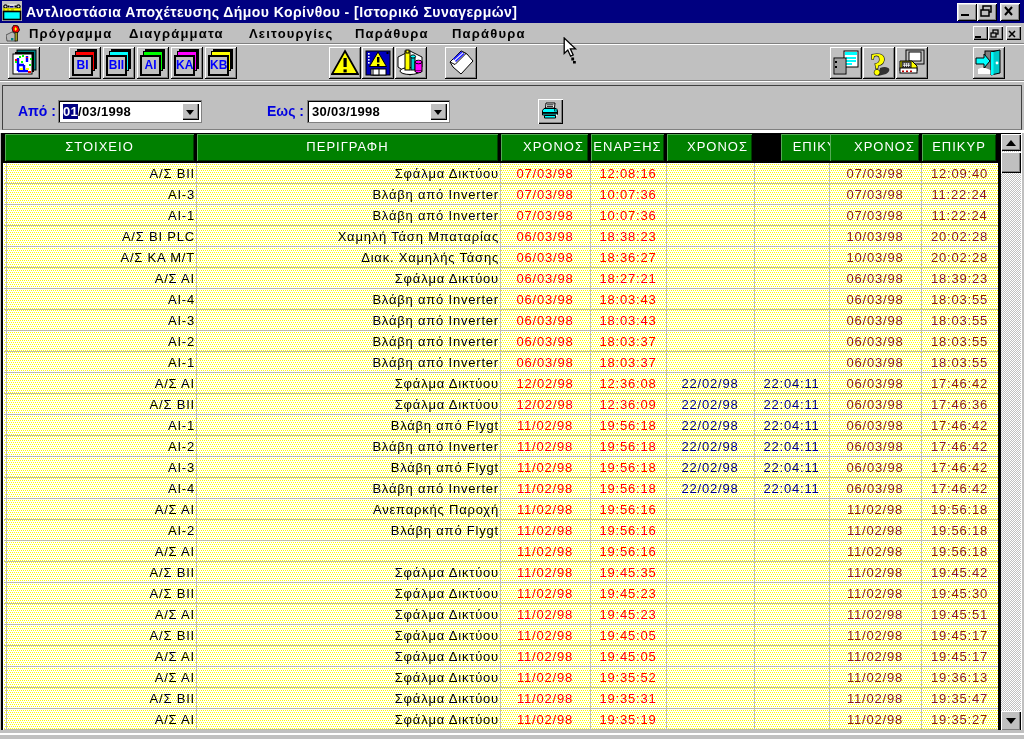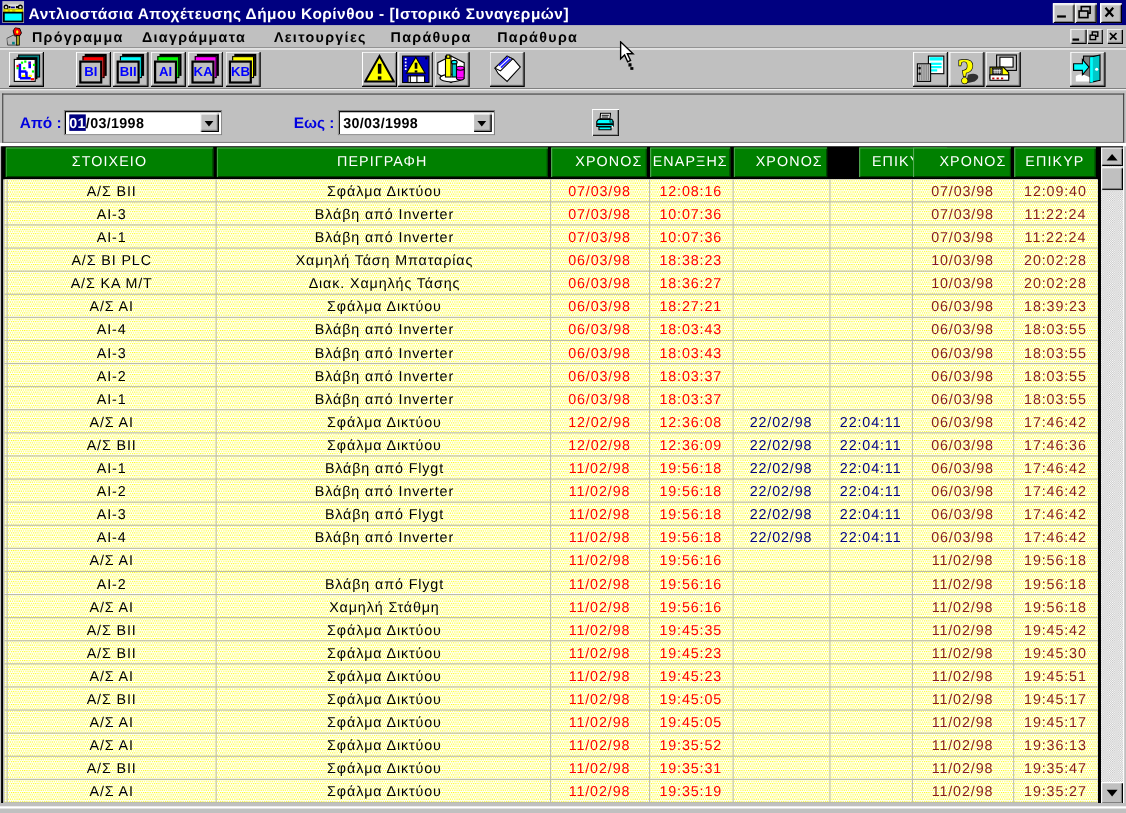--- a/index.html
+++ b/index.html
@@ -42,21 +42,21 @@
 .hcell { position:absolute; top:134px; height:27px; background:#008000; color:#fff; font-size:13px;
   letter-spacing:1px; line-height:26px; overflow:hidden;
   box-shadow: inset 1px 1px 0 #55aa55, inset -1px -1px 0 #004000; }
 .hc { text-align:center; }
 .hr { text-align:right; padding-right:4px; }
 .vln { position:absolute; top:163px; width:1px; height:567px; background:#c0c0b0; }
 .hln { position:absolute; left:4px; width:994px; height:1px; background:#bcbcac; }
 .row { position:absolute; left:0; width:1000px; height:21px; }
 .row .c { position:absolute; top:0; height:21px; line-height:21px; font-size:13px; color:#000;
   white-space:nowrap; overflow:hidden; letter-spacing:0.8px; }
-.cl { text-align:center; }
+.cl { text-align:right; }
 .cc { text-align:center; }
 .row .red { color:#ff0000; }
 .row .nav { color:#000080; }
 .row .mar { color:#871c1c; }
 #sbar { position:absolute; left:1001px; top:134px; width:20px; height:597px; background:#fff; }
 #sbwhite { position:absolute; left:1021px; top:133px; width:1px; height:598px; background:#fff; }
 #sbblack { position:absolute; left:1001px; top:133px; width:20px; height:1px; background:#000; }
 .sbtn { position:absolute; left:0; width:20px; background:#c0c0c0;
   box-shadow: inset 1px 1px 0 #fff, inset -1px -1px 0 #000, inset -2px -2px 0 #808080; }
 #sthumb { position:absolute; left:0; top:18px; width:20px; height:21px; background:#c0c0c0;
@@ -465,36 +465,36 @@
     <span class="c cl" style="left:200px;width:299px">Βλάβη από Inverter</span>
     <span class="c cc red" style="left:501px;width:88px">11/02/98</span>
     <span class="c cc red" style="left:591px;width:74px">19:56:18</span>
     <span class="c cc nav" style="left:667px;width:86px">22/02/98</span>
     <span class="c cc nav" style="left:755px;width:73px">22:04:11</span>
     <span class="c cc mar" style="left:830px;width:90px">06/03/98</span>
     <span class="c cc mar" style="left:922px;width:75px">17:46:42</span>
   </div>
 <div class="row" style="top:499px">
     <span class="c cl" style="left:8px;width:187px">Α/Σ ΑΙ</span>
+    <span class="c cl" style="left:200px;width:299px">Ανεπαρκής Παροχή</span>
     <span class="c cc red" style="left:501px;width:88px">11/02/98</span>
     <span class="c cc red" style="left:591px;width:74px">19:56:16</span>
     <span class="c cc mar" style="left:830px;width:90px">11/02/98</span>
     <span class="c cc mar" style="left:922px;width:75px">19:56:18</span>
   </div>
 <div class="row" style="top:520px">
     <span class="c cl" style="left:8px;width:187px">ΑΙ-2</span>
     <span class="c cl" style="left:200px;width:299px">Βλάβη από Flygt</span>
     <span class="c cc red" style="left:501px;width:88px">11/02/98</span>
     <span class="c cc red" style="left:591px;width:74px">19:56:16</span>
     <span class="c cc mar" style="left:830px;width:90px">11/02/98</span>
     <span class="c cc mar" style="left:922px;width:75px">19:56:18</span>
   </div>
 <div class="row" style="top:541px">
     <span class="c cl" style="left:8px;width:187px">Α/Σ ΑΙ</span>
-    <span class="c cl" style="left:200px;width:299px">Χαμηλή Στάθμη</span>
     <span class="c cc red" style="left:501px;width:88px">11/02/98</span>
     <span class="c cc red" style="left:591px;width:74px">19:56:16</span>
     <span class="c cc mar" style="left:830px;width:90px">11/02/98</span>
     <span class="c cc mar" style="left:922px;width:75px">19:56:18</span>
   </div>
 <div class="row" style="top:562px">
     <span class="c cl" style="left:8px;width:187px">Α/Σ ΒΙΙ</span>
     <span class="c cl" style="left:200px;width:299px">Σφάλμα Δικτύου</span>
     <span class="c cc red" style="left:501px;width:88px">11/02/98</span>
     <span class="c cc red" style="left:591px;width:74px">19:45:35</span>

